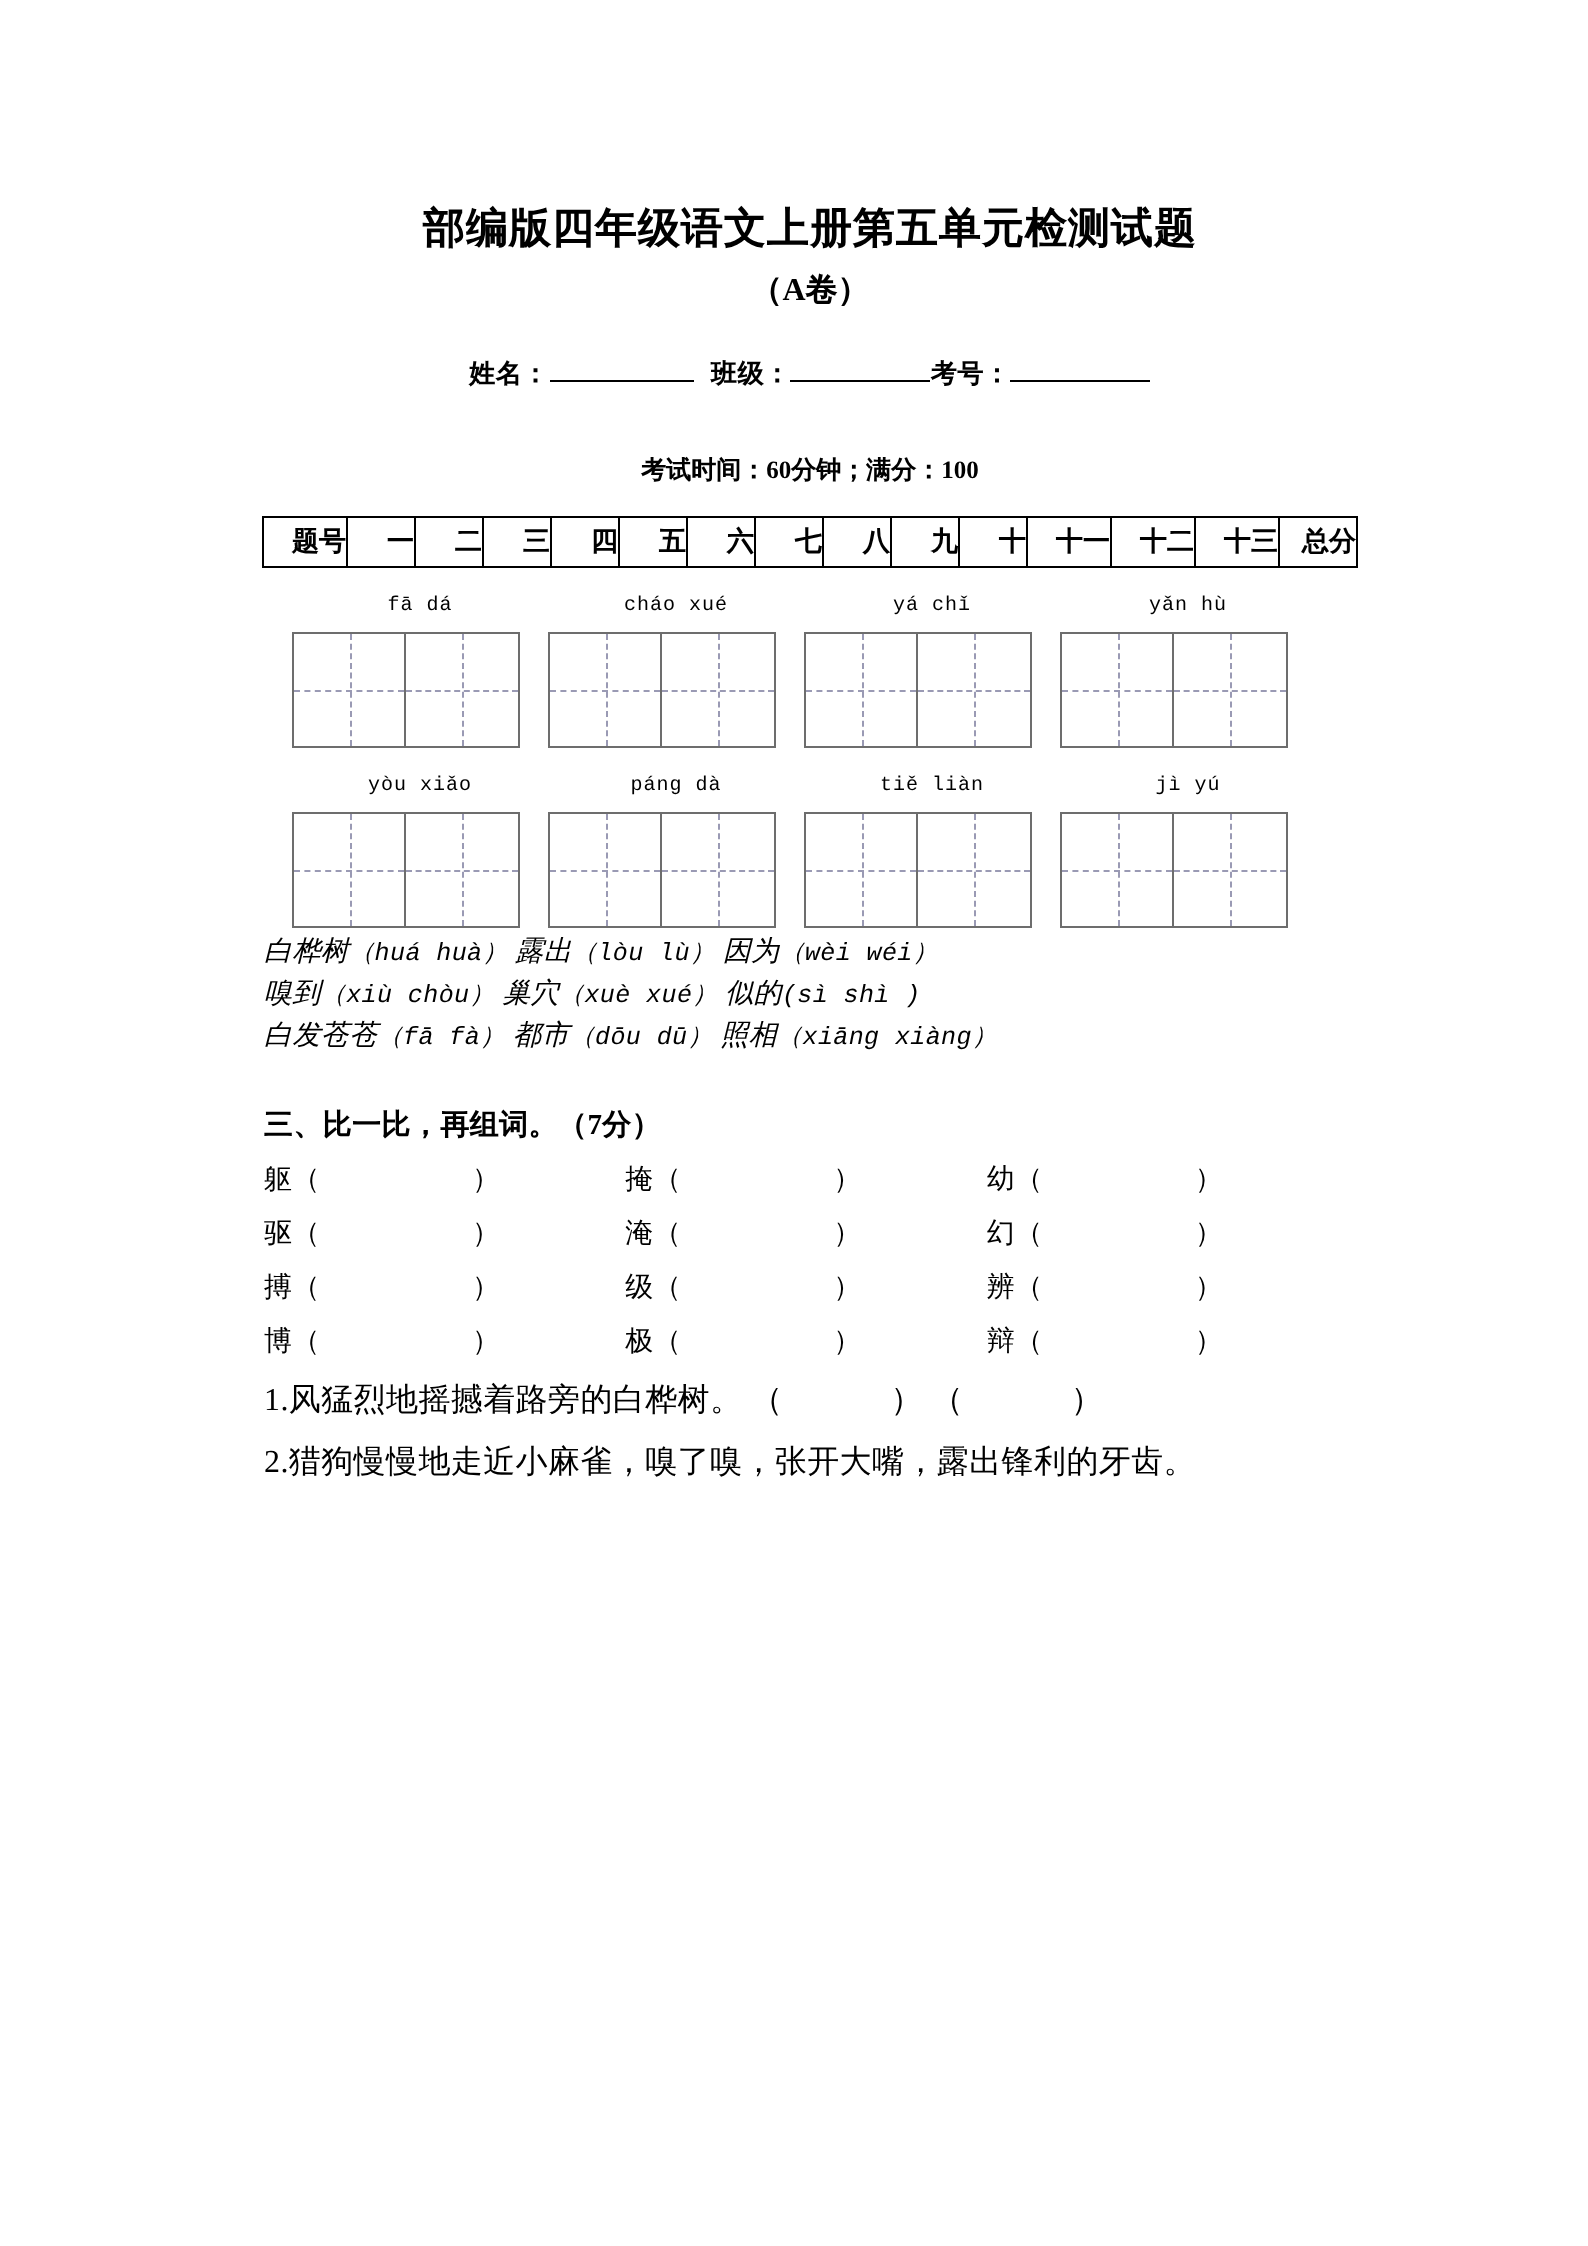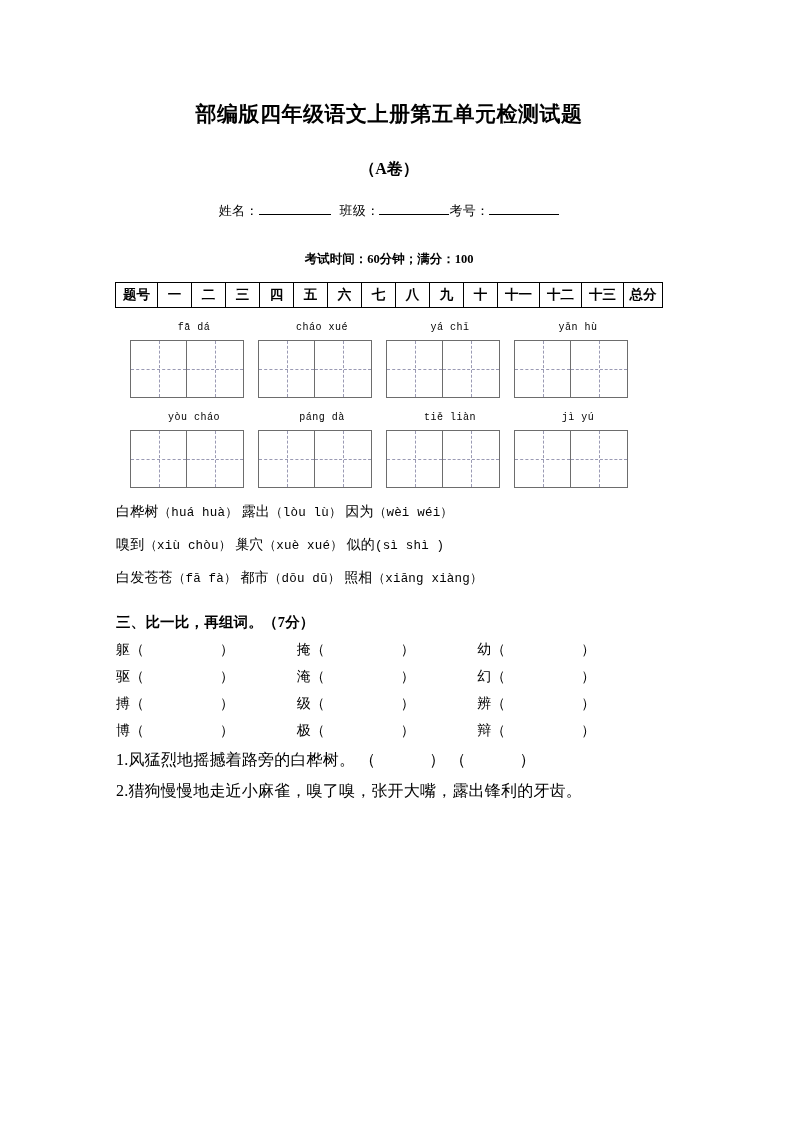--- a/index.html
+++ b/index.html
@@ -11,45 +11,45 @@
     height: 1123px;
     background: #ffffff;
     font-family: "Liberation Serif", "DejaVu Serif", serif;
     color: #000000;
     position: relative;
     overflow: hidden;
   }
 
   .page {
     position: absolute;
-    left: 0; top: 0;
+    left: 16px; top: 0;
     width: 778px;
     height: 1123px;
     padding: 0;
   }
 
   
   .doc-title {
     text-align: center;
     font-size: 21px;
     font-weight: bold;
     letter-spacing: 0.5px;
     margin-top: 103px;
     line-height: 1.1;
   }
   .doc-subtitle {
     text-align: center;
     font-size: 16px;
     font-weight: bold;
-    margin-top: 33px;
+    margin-top: 9px;
   }
   .id-line {
     text-align: center;
     font-size: 13px;
-    font-weight: normal;
+    font-weight: bold;
     margin-top: 22px;
     letter-spacing: 0.3px;
   }
   .id-line .blank {
     display: inline-block;
     border-bottom: 1.4px solid #000;
     height: 0.85em;
     vertical-align: baseline;
   }
   .blank-name { width: 72px; }
@@ -70,21 +70,21 @@
     display: flex;
     justify-content: center;
   }
   table.score-table {
     border-collapse: collapse;
     table-layout: fixed;
   }
   table.score-table td {
     border: 1px solid #000;
     height: 24px;
-    text-align: center;
+    text-align: right;
     vertical-align: middle;
     font-size: 13.5px;
     font-weight: bold;
     padding: 0;
     line-height: 24px;
   }
   table.score-table td.lbl { width: 41px; }
   table.score-table td.n { width: 33px; }
   table.score-table td.n2 { width: 41px; }
   table.score-table td.tot { width: 38px; }
@@ -153,23 +153,24 @@
     position: absolute;
     top: 50%;
     left: 0;
     right: 0;
     border-top: 1.3px dashed #9a9ab4;
   }
 
   
   .qline {
     font-size: 14px;
-    margin-top: 15px;
+    margin-top: 3px;
     letter-spacing: 0.2px;
     white-space: nowrap;
+    font-style: italic;
   }
   .py {
     font-family: "Liberation Mono", "DejaVu Sans Mono", monospace;
     font-size: 12.5px;
   }
 
   
   .zc-row {
     display: flex;
     margin-top: 9px;
@@ -259,21 +260,21 @@
           <div class="grid-group">
             <div class="grid-cell"></div>
             <div class="grid-cell"></div>
           </div>
           <div class="grid-group">
             <div class="grid-cell"></div>
             <div class="grid-cell"></div>
           </div>
         </div>
         <div class="pinyin-row">
-          <div class="pinyin-cellgroup"><span class="pinyin-text">yòu cháo</span></div>
+          <div class="pinyin-cellgroup"><span class="pinyin-text">yòu xiǎo</span></div>
           <div class="pinyin-cellgroup"><span class="pinyin-text">páng dà</span></div>
           <div class="pinyin-cellgroup"><span class="pinyin-text">tiě liàn</span></div>
           <div class="pinyin-cellgroup"><span class="pinyin-text">jì yú</span></div>
         </div>
         <div class="grid-row">
           <div class="grid-group">
             <div class="grid-cell"></div>
             <div class="grid-cell"></div>
           </div>
           <div class="grid-group">

